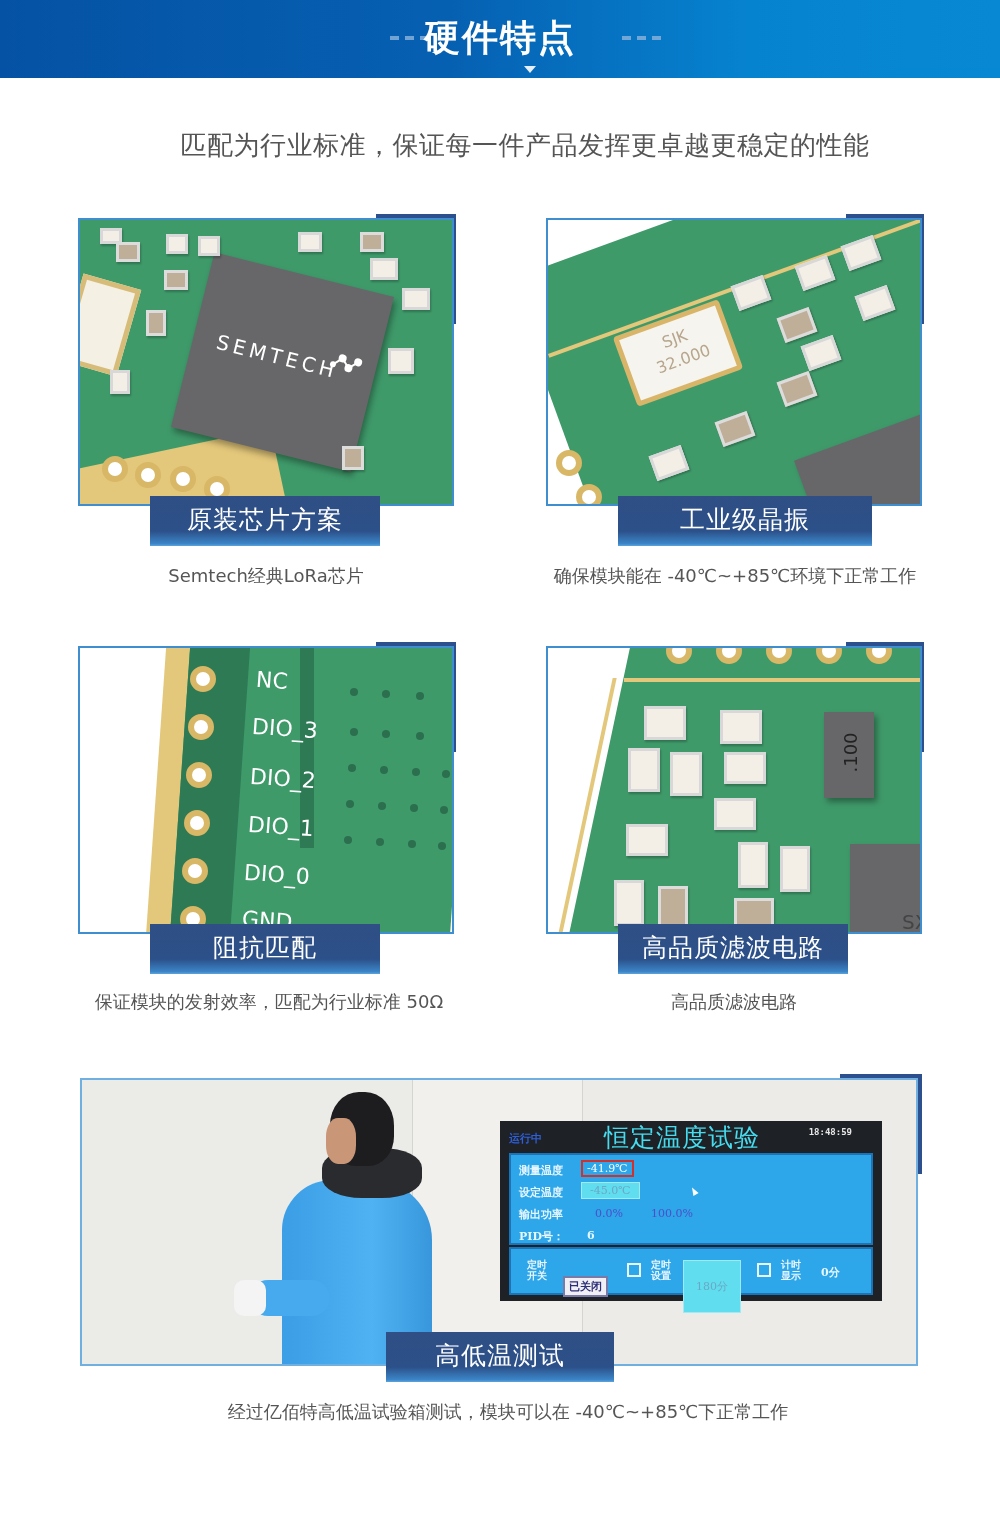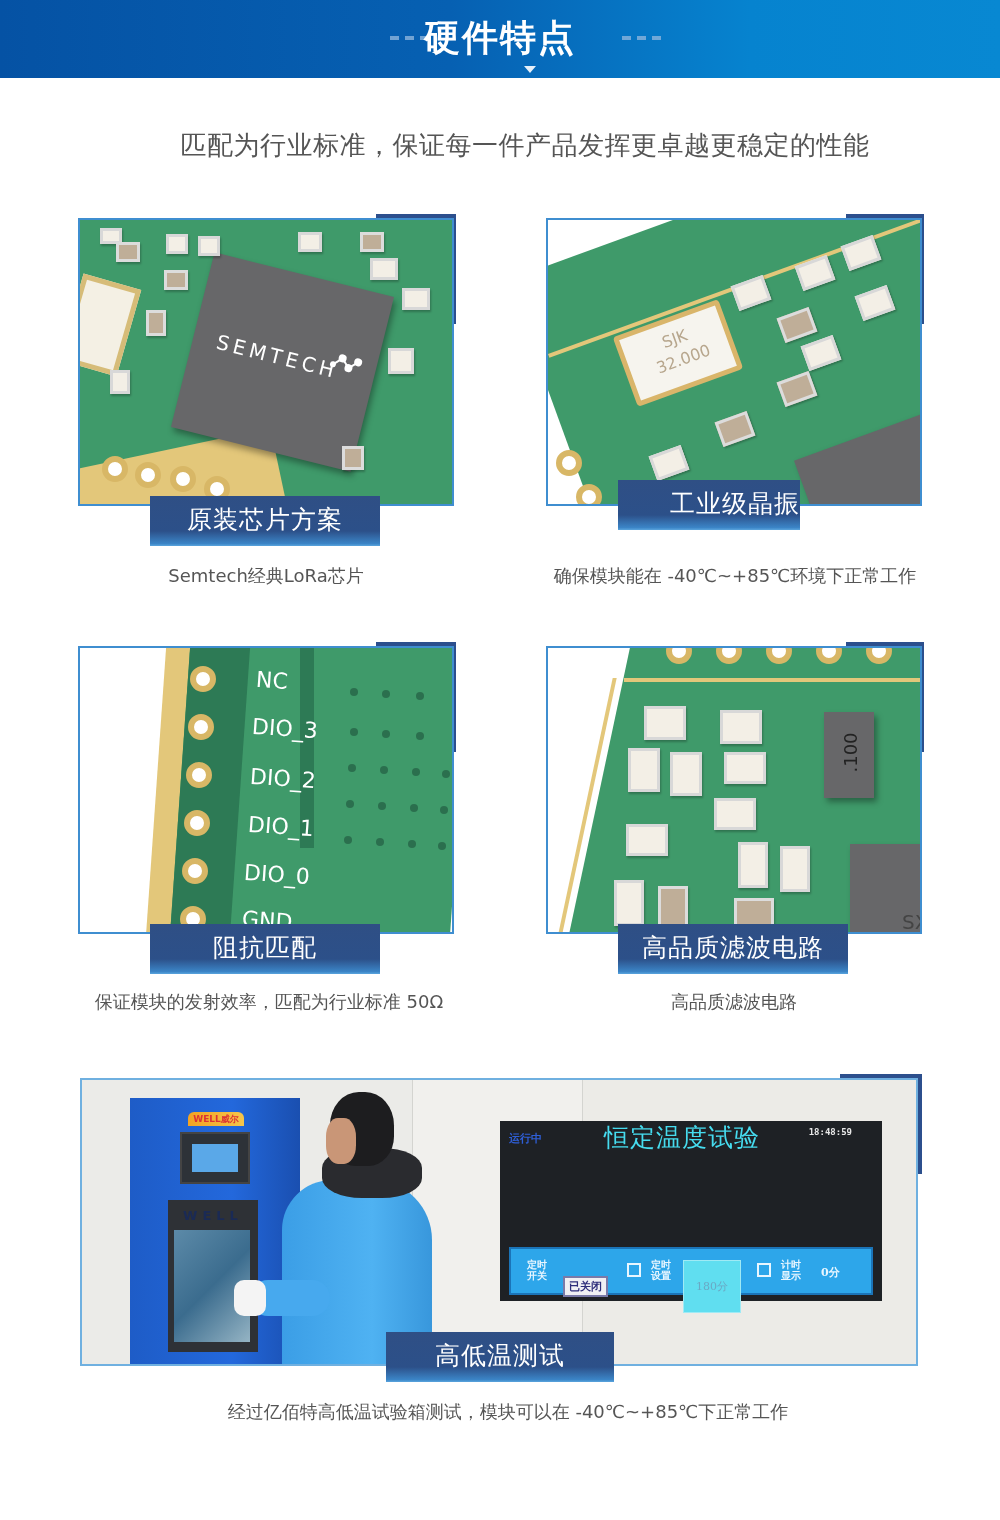--- a/index.html
+++ b/index.html
@@ -179,21 +179,21 @@
     <div class="smd tan" style="left:232px;top:92px;width:34px;height:26px;transform:rotate(-20deg);"></div>
     <div class="smd" style="left:250px;top:40px;width:34px;height:26px;transform:rotate(-20deg);"></div>
     <div class="smd" style="left:296px;top:20px;width:34px;height:26px;transform:rotate(-20deg);"></div>
     <div class="smd" style="left:310px;top:70px;width:34px;height:26px;transform:rotate(-20deg);"></div>
     <div class="smd" style="left:256px;top:120px;width:34px;height:26px;transform:rotate(-20deg);"></div>
     <div class="smd tan" style="left:232px;top:156px;width:34px;height:26px;transform:rotate(-20deg);"></div>
     <div class="smd" style="left:104px;top:230px;width:34px;height:26px;transform:rotate(-20deg);"></div>
     <div class="smd tan" style="left:170px;top:196px;width:34px;height:26px;transform:rotate(-20deg);"></div>
     <div class="chip" style="left:260px;top:210px;width:160px;height:110px;transform:rotate(-20deg);"></div>
   </div>
-  <div class="label-box" style="left:618px;top:480px;width:182px;text-align:right;">工业级晶振</div>
+  <div class="label-box" style="left:618px;top:496px;width:254px;">工业级晶振</div>
   <div class="caption" style="left:520px;top:564px;width:430px;">确保模块能在 -40℃~+85℃环境下正常工作</div>
 </div>
 
 <div class="card">
   <div class="corner" style="left:376px;top:642px;width:80px;height:4px;"></div>
   <div class="corner" style="left:452px;top:642px;width:4px;height:110px;"></div>
   <div class="frame" style="left:78px;top:646px;width:376px;height:288px;background:#fff;">
     <div class="gold" style="left:76px;top:0;width:70px;height:288px;transform:skewX(-4deg);"></div>
     <div class="pcb" style="left:100px;top:0;width:280px;height:288px;transform:skewX(-4deg);"></div>
     <div class="pcb-dark" style="left:100px;top:0;width:60px;height:288px;transform:skewX(-4deg);"></div>
@@ -266,42 +266,44 @@
   </div>
   <div class="label-box" style="left:618px;top:924px;width:230px;">高品质滤波电路</div>
   <div class="caption" style="left:546px;top:990px;width:376px;">高品质滤波电路</div>
 </div>
 
 <div class="corner" style="left:840px;top:1074px;width:82px;height:4px;"></div>
 <div class="corner" style="left:918px;top:1074px;width:4px;height:100px;"></div>
 <div class="scene">
   <div class="wall-panel" style="left:330px;top:0;width:170px;height:288px;"></div>
   <div class="wall-panel" style="left:500px;top:0;width:340px;height:288px;background:#ecebe7;"></div>
-  <div class="chamber">
-    <div class="chamber-logo">WELL威尔</div>
-    <div class="chamber-screen">
-        <div class="chamber-screen-inner"></div>
-      </div>
-    <div class="chamber-door">
-      <div class="chamber-door-label">WELL</div>
-      <div class="chamber-window"></div>
-    </div>
-  </div>
   <div class="person-body"></div>
   <div class="person-hood"></div>
   <div class="person-head"></div>
   <div class="person-face"></div>
   <div class="person-arm"></div>
   <div class="glove"></div>
 </div>
 
 <div class="hmi">
   <div class="hmi-status">运行中</div>
   <div class="hmi-title">恒定温度试验</div>
   <div class="hmi-clock">18:48:59</div>
+  <div class="hmi-panel">
+    <div class="hmi-row" style="top:8px;">测量温度</div>
+    <div class="hmi-val hmi-box-red" style="left:70px;top:5px;">-41.9℃</div>
+    <div class="hmi-row" style="top:30px;">设定温度</div>
+    <div class="hmi-val hmi-box-cyan" style="left:70px;top:27px;">-45.0℃</div>
+    <div class="cursor-icon" style="left:180px;top:32px;"></div>
+    <div class="hmi-row" style="top:52px;">输出功率</div>
+    <div class="hmi-val hmi-purple" style="left:84px;top:52px;">0.0%</div>
+    <div class="hmi-val hmi-purple" style="left:140px;top:52px;">100.0%</div>
+    <div class="hmi-row" style="top:74px;">PID号：</div>
+    <div class="hmi-row" style="left:76px;top:74px;">6</div>
+  </div>
   <div class="hmi-panel2">
     <div class="hmi-stack" style="left:16px;top:10px;">
       <div>定时</div>
       <div>开关</div>
     </div>
     <div class="hmi-btn" style="left:52px;top:11px;margin-top:16px;">已关闭</div>
     <div class="hmi-check" style="left:116px;top:14px;"></div>
     <div class="hmi-stack" style="left:140px;top:10px;">
       <div>定时</div>
       <div>设置</div>

